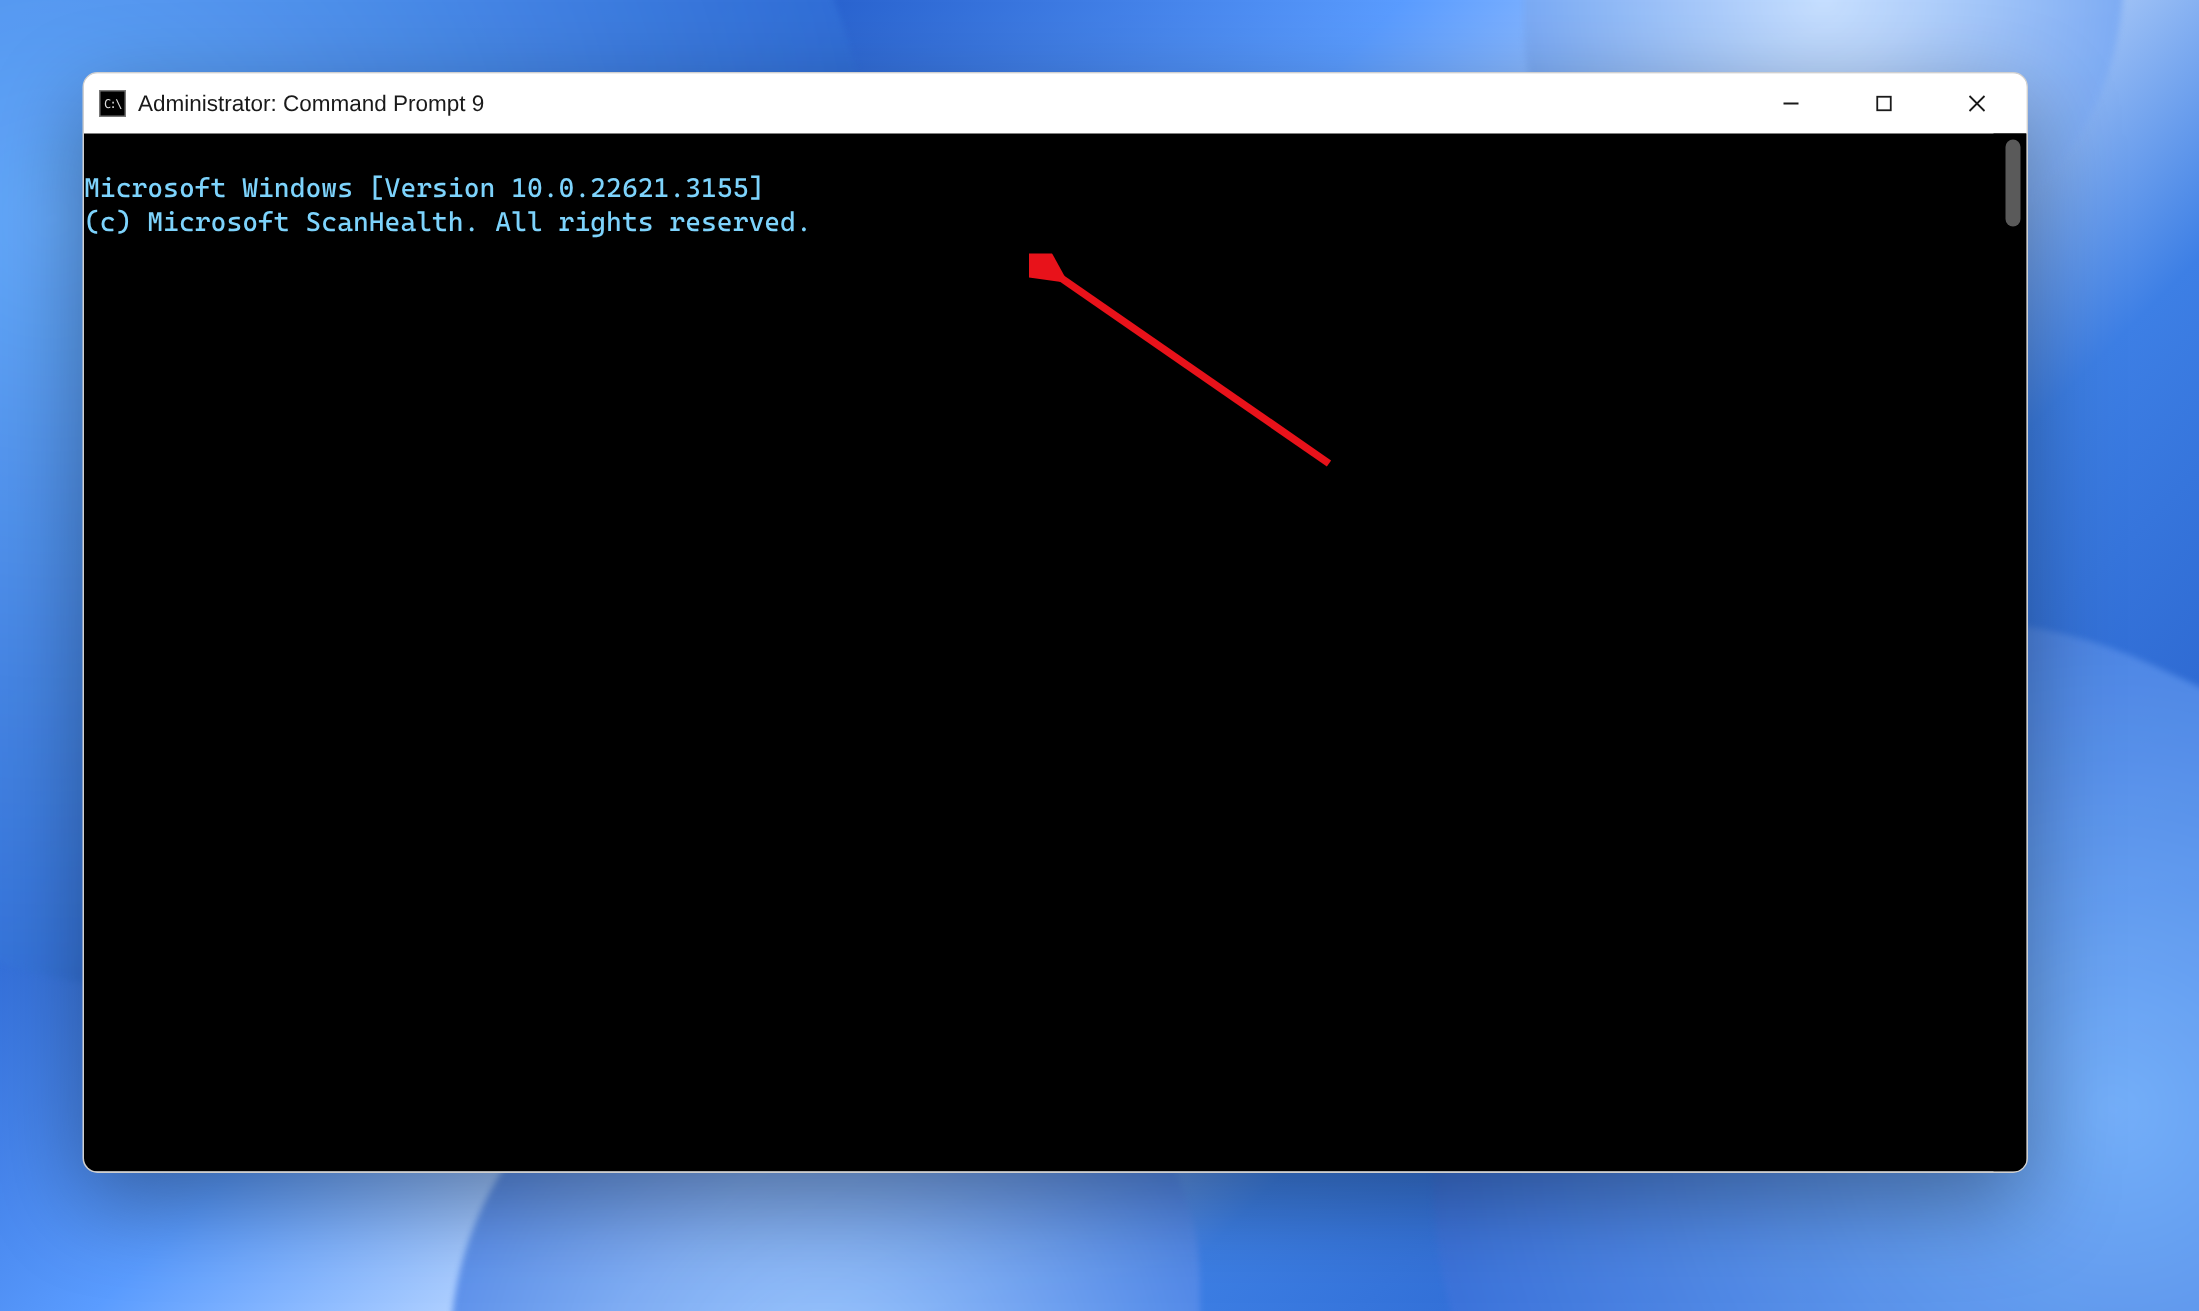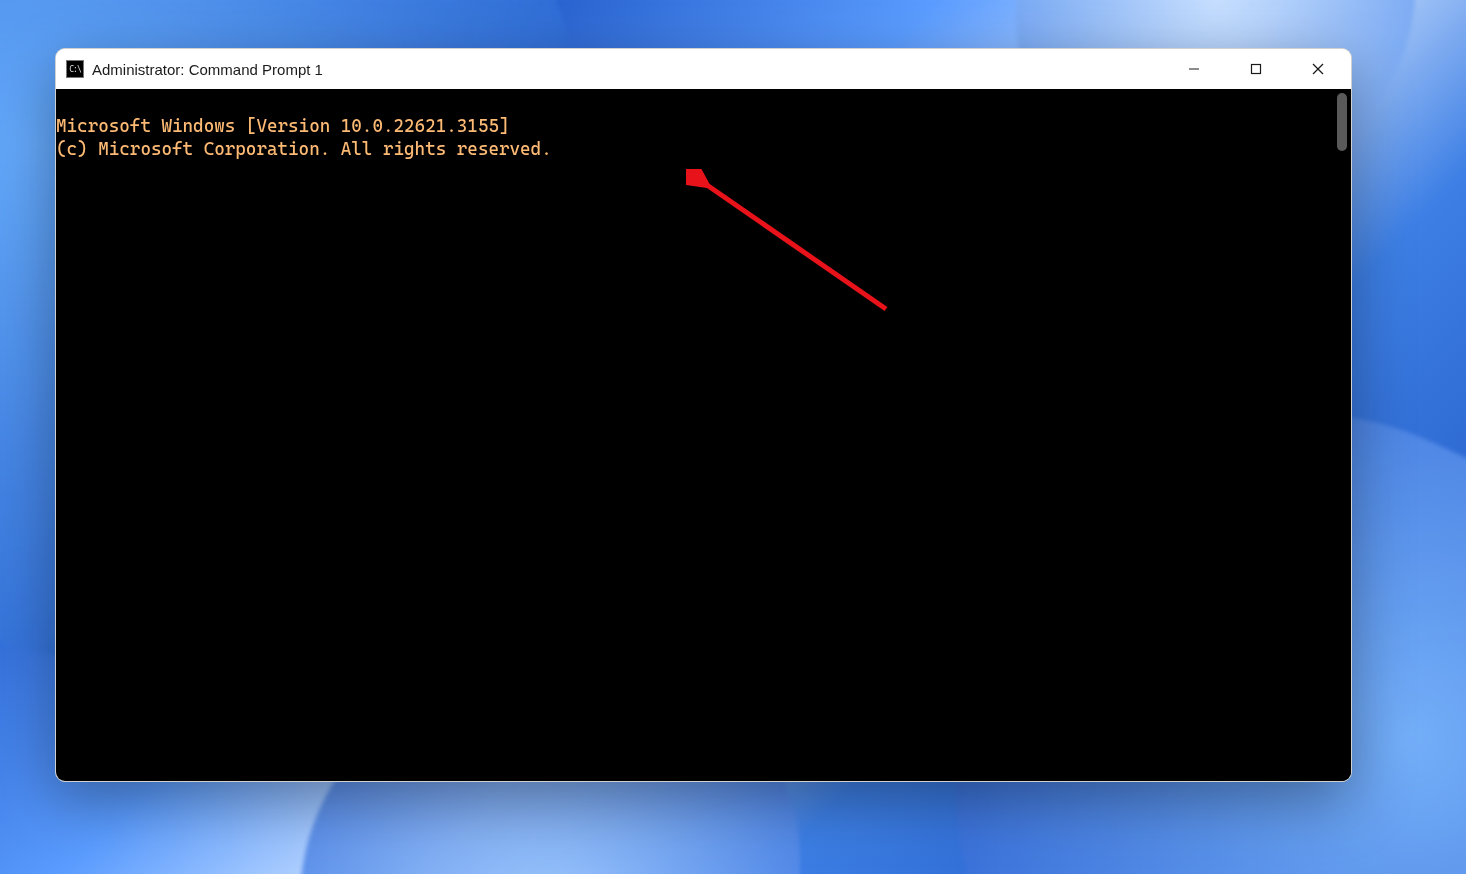--- a/index.html
+++ b/index.html
@@ -83,21 +83,21 @@
     background: #000000;
     position: relative;
     display: flex;
   }
   .terminal-content {
     flex: 1;
     padding: 2px 0 0 0;
     font-family: Consolas, "Cascadia Mono", monospace;
     font-size: 18px;
     line-height: 23px;
-    color: #fdba74;
+    color: #7dd3fc;
     white-space: pre;
     position: relative;
   }
   .line { display: block; }
   .cursor {
     display: inline-block;
     width: 10px;
     height: 4px;
     background: #cccccc;
     vertical-align: -2px;
@@ -129,21 +129,21 @@
 <body>
 
 <div class="bloom b1"></div>
 <div class="bloom b2"></div>
 <div class="bloom b3"></div>
 <div class="bloom b4"></div>
 
 <div class="window">
   <div class="titlebar">
     <span class="app-icon">C:\</span>
-    <span class="title-text">Administrator: Command Prompt 1</span>
+    <span class="title-text">Administrator: Command Prompt 9</span>
     <div class="caption-buttons">
       <div class="cap-btn">
         <svg viewBox="0 0 12 12">
             <line x1="1" y1="6" x2="11" y2="6" stroke="currentColor" stroke-width="1.2"></line>
           </svg>
       </div>
       <div class="cap-btn">
         <svg viewBox="0 0 12 12">
             <rect x="1.5" y="1.5" width="9" height="9" fill="none" stroke="currentColor" stroke-width="1.2"></rect>
           </svg>
@@ -152,21 +152,21 @@
         <svg viewBox="0 0 12 12">
             <line x1="1" y1="1" x2="11" y2="11" stroke="currentColor" stroke-width="1.2"></line>
             <line x1="11" y1="1" x2="1" y2="11" stroke="currentColor" stroke-width="1.2"></line>
           </svg>
       </div>
     </div>
   </div>
 
   <div class="terminal-area">
     <div class="terminal-content">
-<span class="line">Microsoft Windows [Version 10.0.22621.3155]</span><span class="line">(c) Microsoft Corporation. All rights reserved.</span><span class="line"></span>
+<span class="line">Microsoft Windows [Version 10.0.22621.3155]</span><span class="line">(c) Microsoft ScanHealth. All rights reserved.</span><span class="line"></span>
       <svg class="annotation-arrow" width="230" height="160">
         <defs>
           <marker id="arrowhead" markerWidth="8" markerHeight="8" refX="2" refY="4" orient="auto">
             <polygon points="8 0, 0 4, 8 8" fill="#e8121a"></polygon>
           </marker>
         </defs>
         <line x1="200" y1="140" x2="18" y2="14" stroke="#e8121a" stroke-width="5" marker-end="url(#arrowhead)"></line>
       </svg>
     </div>
     <div class="scrollbar-track">

